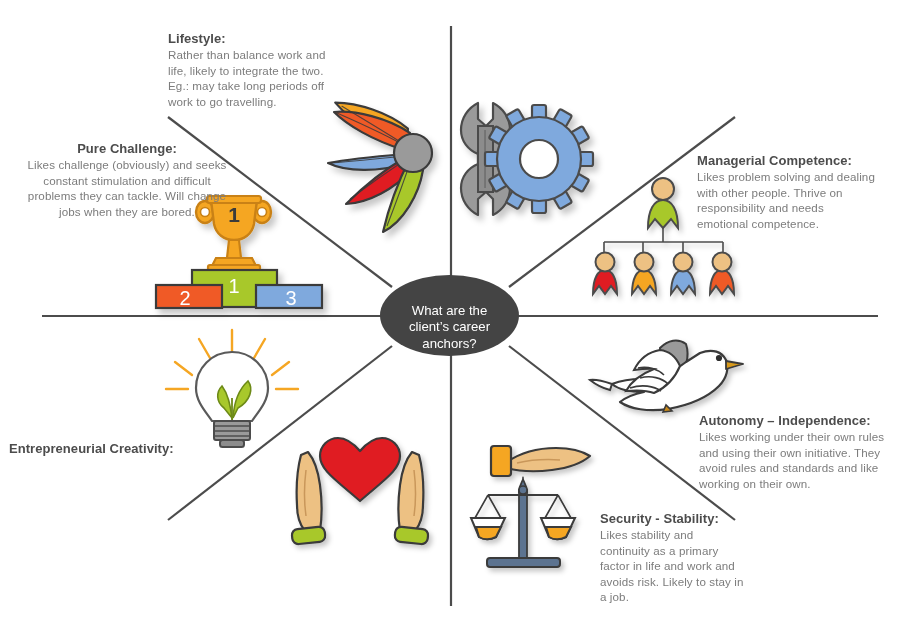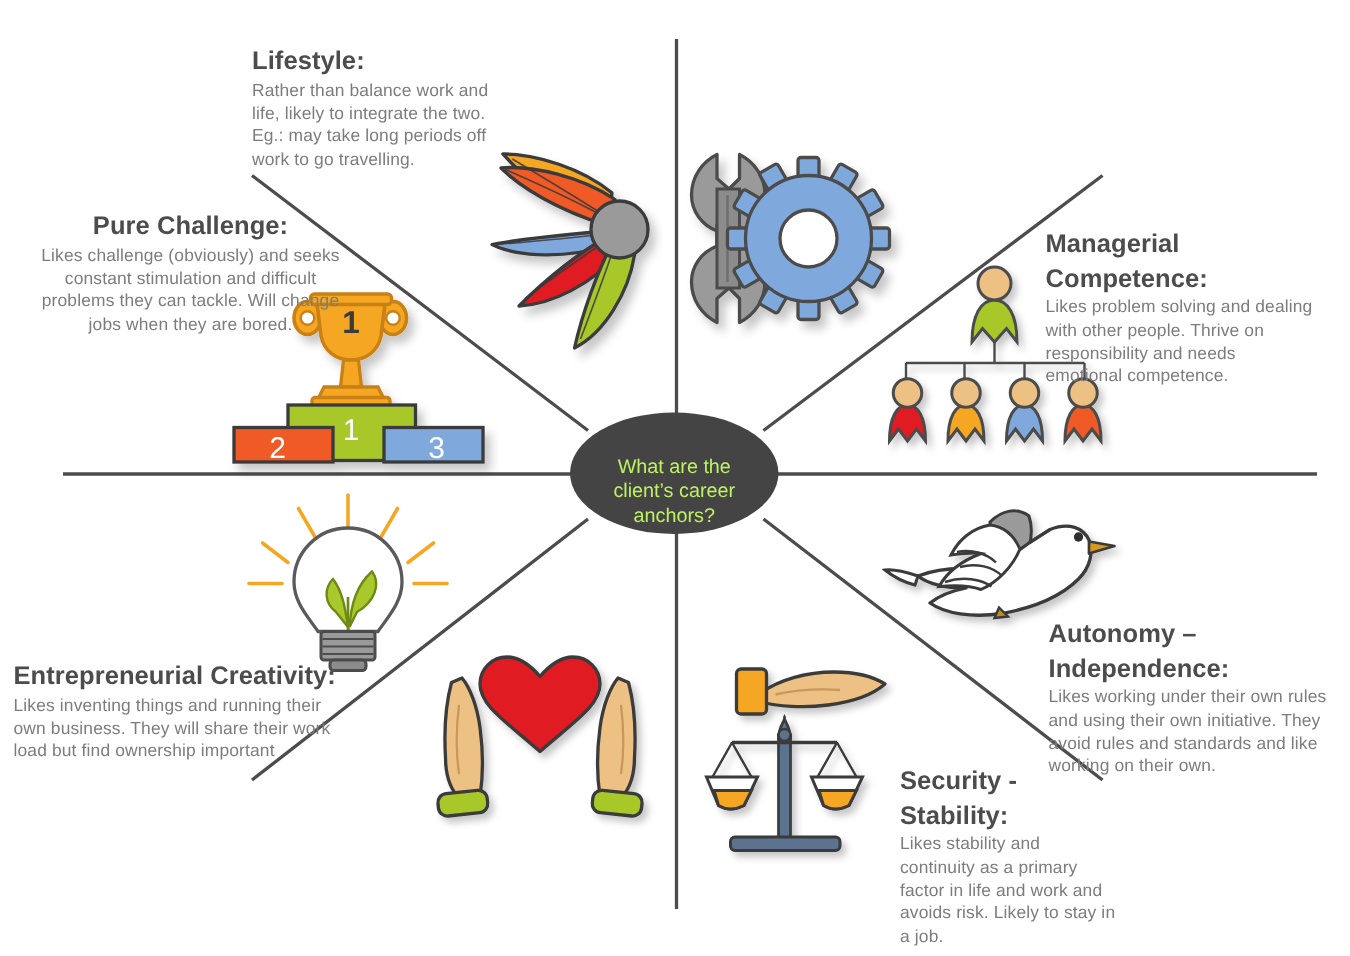--- a/index.html
+++ b/index.html
@@ -34,21 +34,21 @@
     position: absolute;
     color: #7c7c7c;
     font-size: 11.6px;
     line-height: 1.33;
     letter-spacing: 0.1px;
   }
   .anchor-text .ttl {
     display: block;
     color: #4c4c4c;
     font-weight: bold;
-    font-size: 17px;
+    font-size: 13px;
     letter-spacing: 0.05px;
   }
   .anchor-text .body {
     display: block;
     white-space: pre-line;
   }
 
   .t-lifestyle    { left: 168px; top: 30px;  width: 195px; }
   .t-technical    { left: 477px; top: 28px;  width: 210px; }
   .t-managerial   { left: 697px; top: 152px; width: 200px; }
@@ -344,21 +344,21 @@
         <path d="M558 495 L545 518 M558 495 L571 518" stroke="#3a3a3a" stroke-width="1.6" fill="none"></path>
         <path d="M541 518 L575 518 L566 537 C 560 540 554 540 549 537 Z" fill="#ffffff" stroke="#3a3a3a" stroke-width="2"></path>
         <path d="M546 527 L571 527 L566 537 C 560 540 554 540 549 537 Z" fill="#f5a623" stroke="#3a3a3a" stroke-width="2"></path>
       </g>
 
       <rect x="487" y="558" width="73" height="9" rx="3" fill="#5c7390" stroke="#3a3a3a" stroke-width="2"></rect>
     </g>
   </svg>
 
   <div id="center-node" style="background: rgb(68, 68, 68);">
-    <span class="ctext" style="color: #bef264; margin-top: 24px;">What are the
+    <span class="ctext" style="color: #ffffff; margin-top: 24px;">What are the
 client’s career
 anchors?</span>
   </div>
 
   <div class="anchor-text t-lifestyle">
     <span class="ttl">Lifestyle:</span>
     <span class="body">Rather than balance work and
 life, likely to integrate the two.
 Eg.: may take long periods off
 work to go travelling.</span>
@@ -384,23 +384,20 @@
   <div class="anchor-text t-autonomy">
     <span class="ttl">Autonomy – Independence:</span>
     <span class="body">Likes working under their own rules
 and using their own initiative. They
 avoid rules and standards and like
 working on their own.</span>
   </div>
 
   <div class="anchor-text t-entrep">
     <span class="ttl">Entrepreneurial Creativity:</span>
-    <span class="body">Likes inventing things and  running their
-own business. They will share their work
-load but find ownership important</span>
   </div>
 
 
   <div class="anchor-text t-security">
     <span class="ttl">Security - Stability:</span>
     <span class="body">Likes stability and
 continuity as a primary
 factor in life and work and
 avoids risk. Likely to stay in
 a job.</span>

